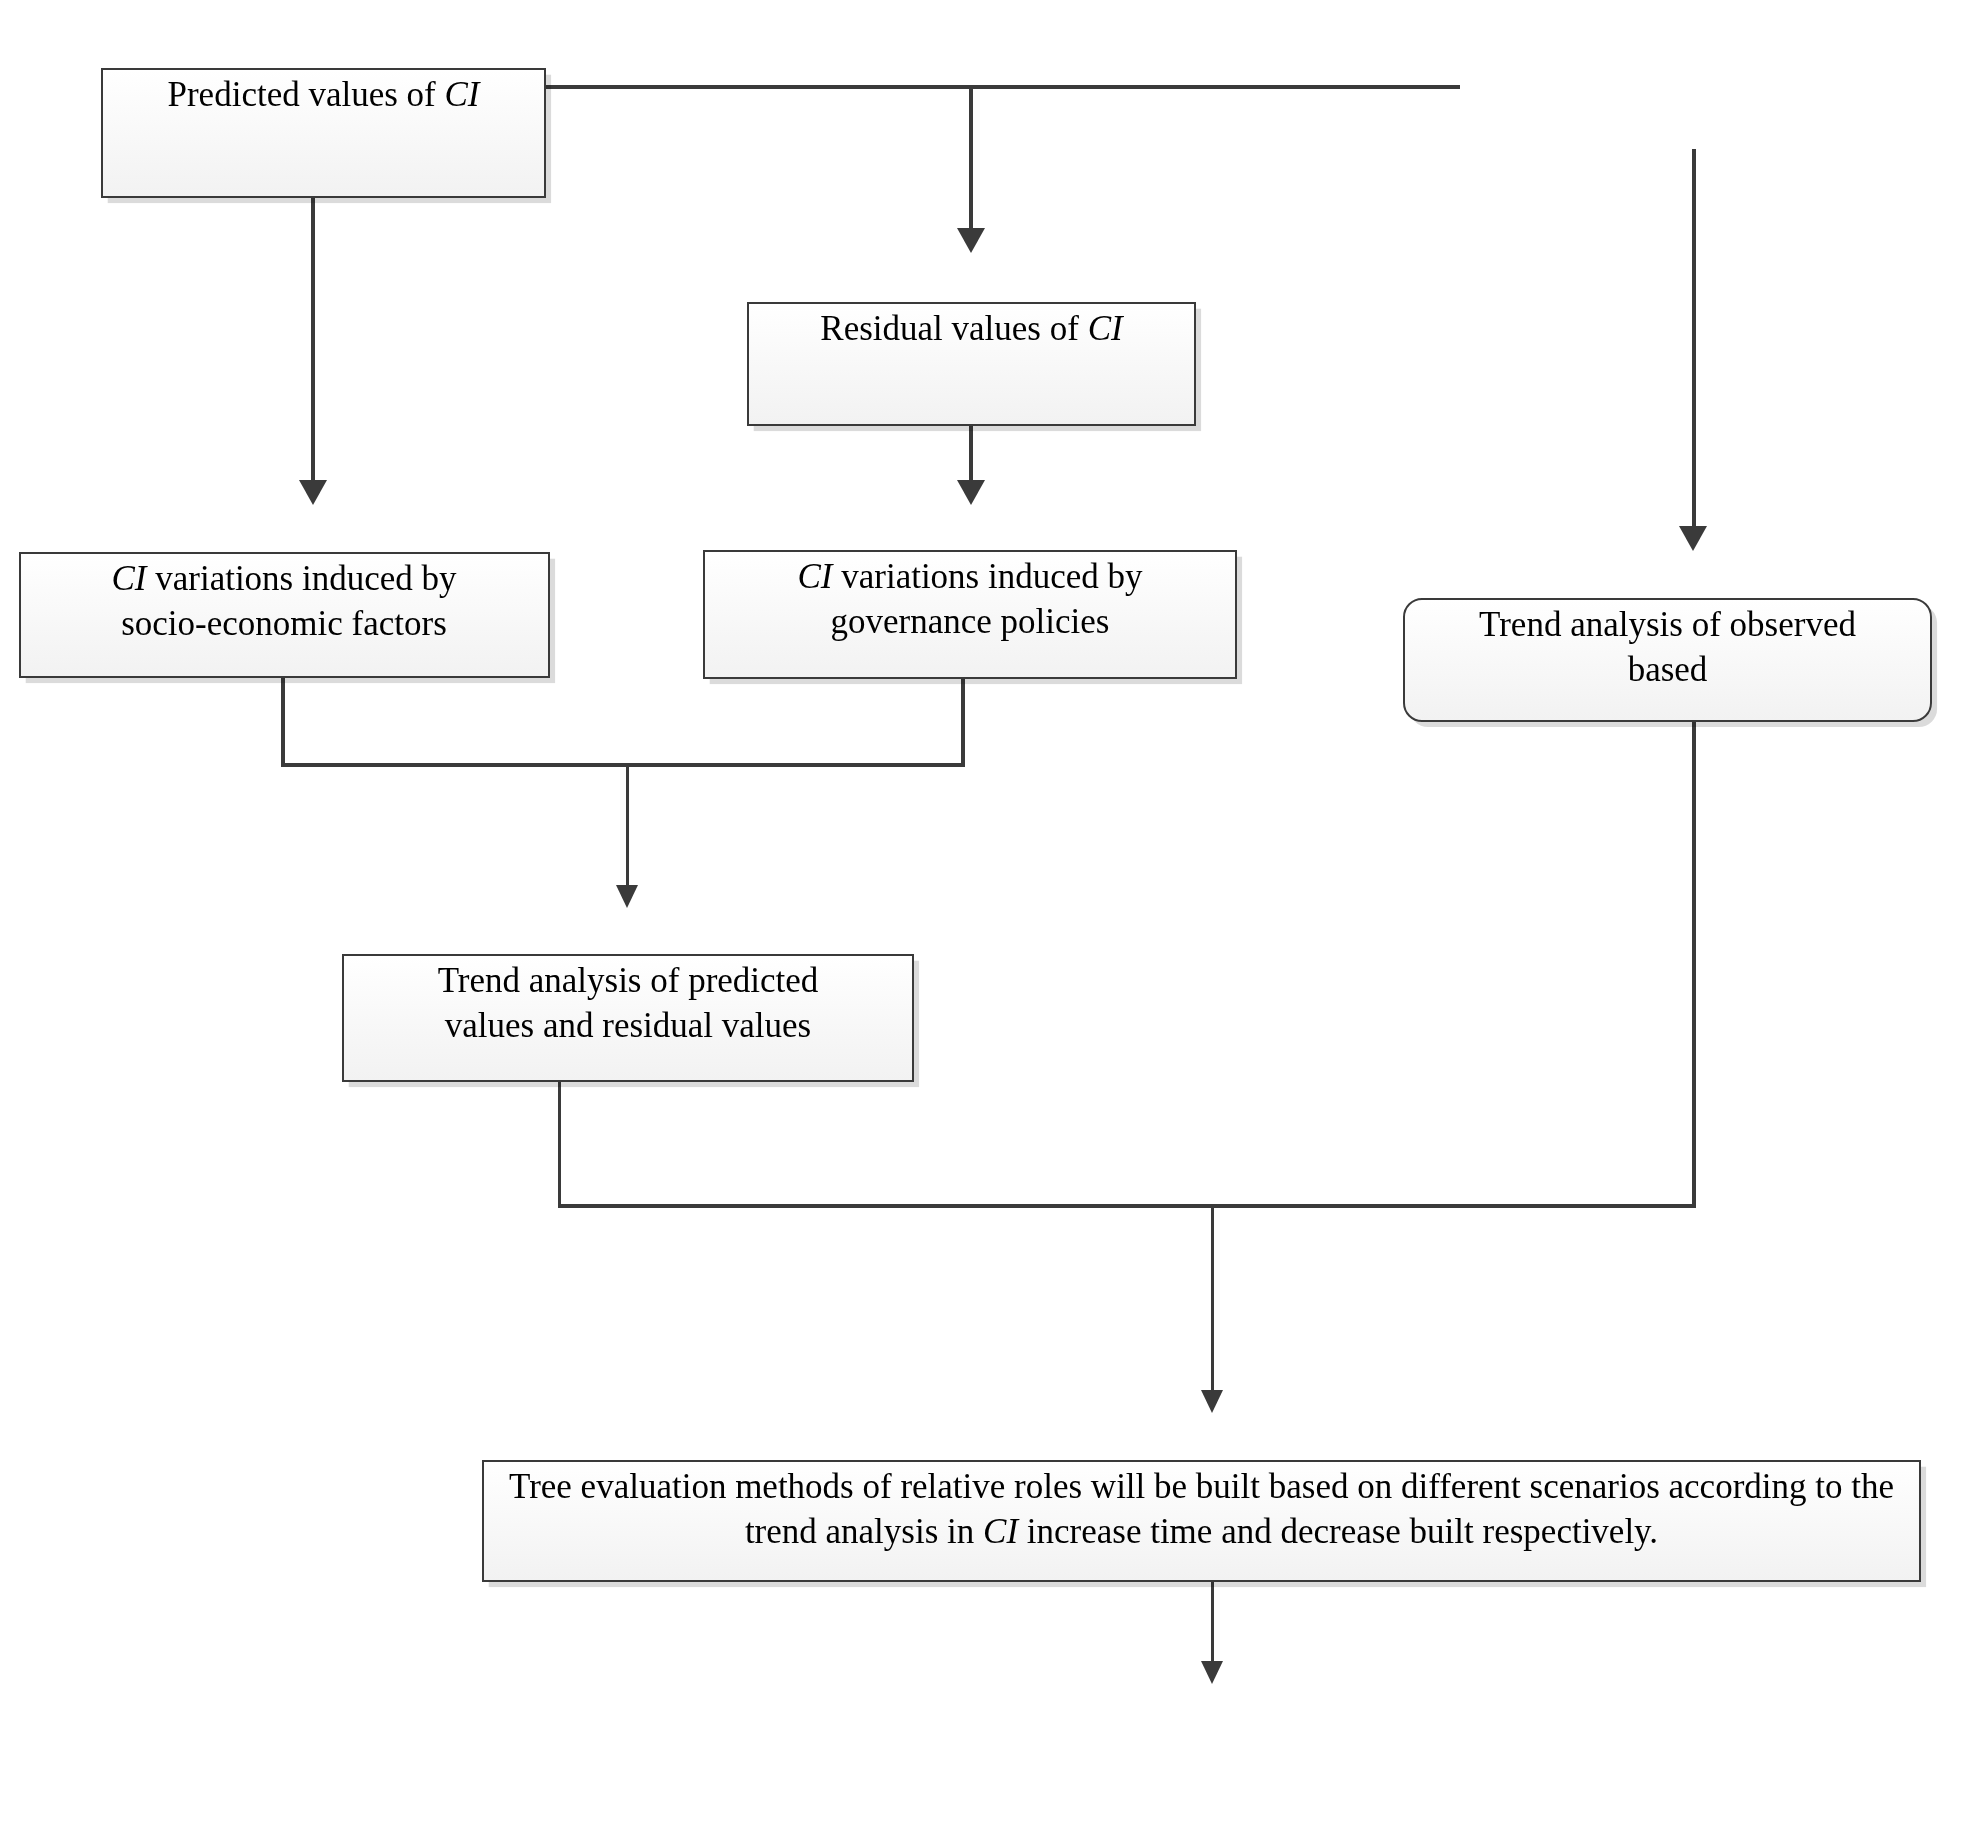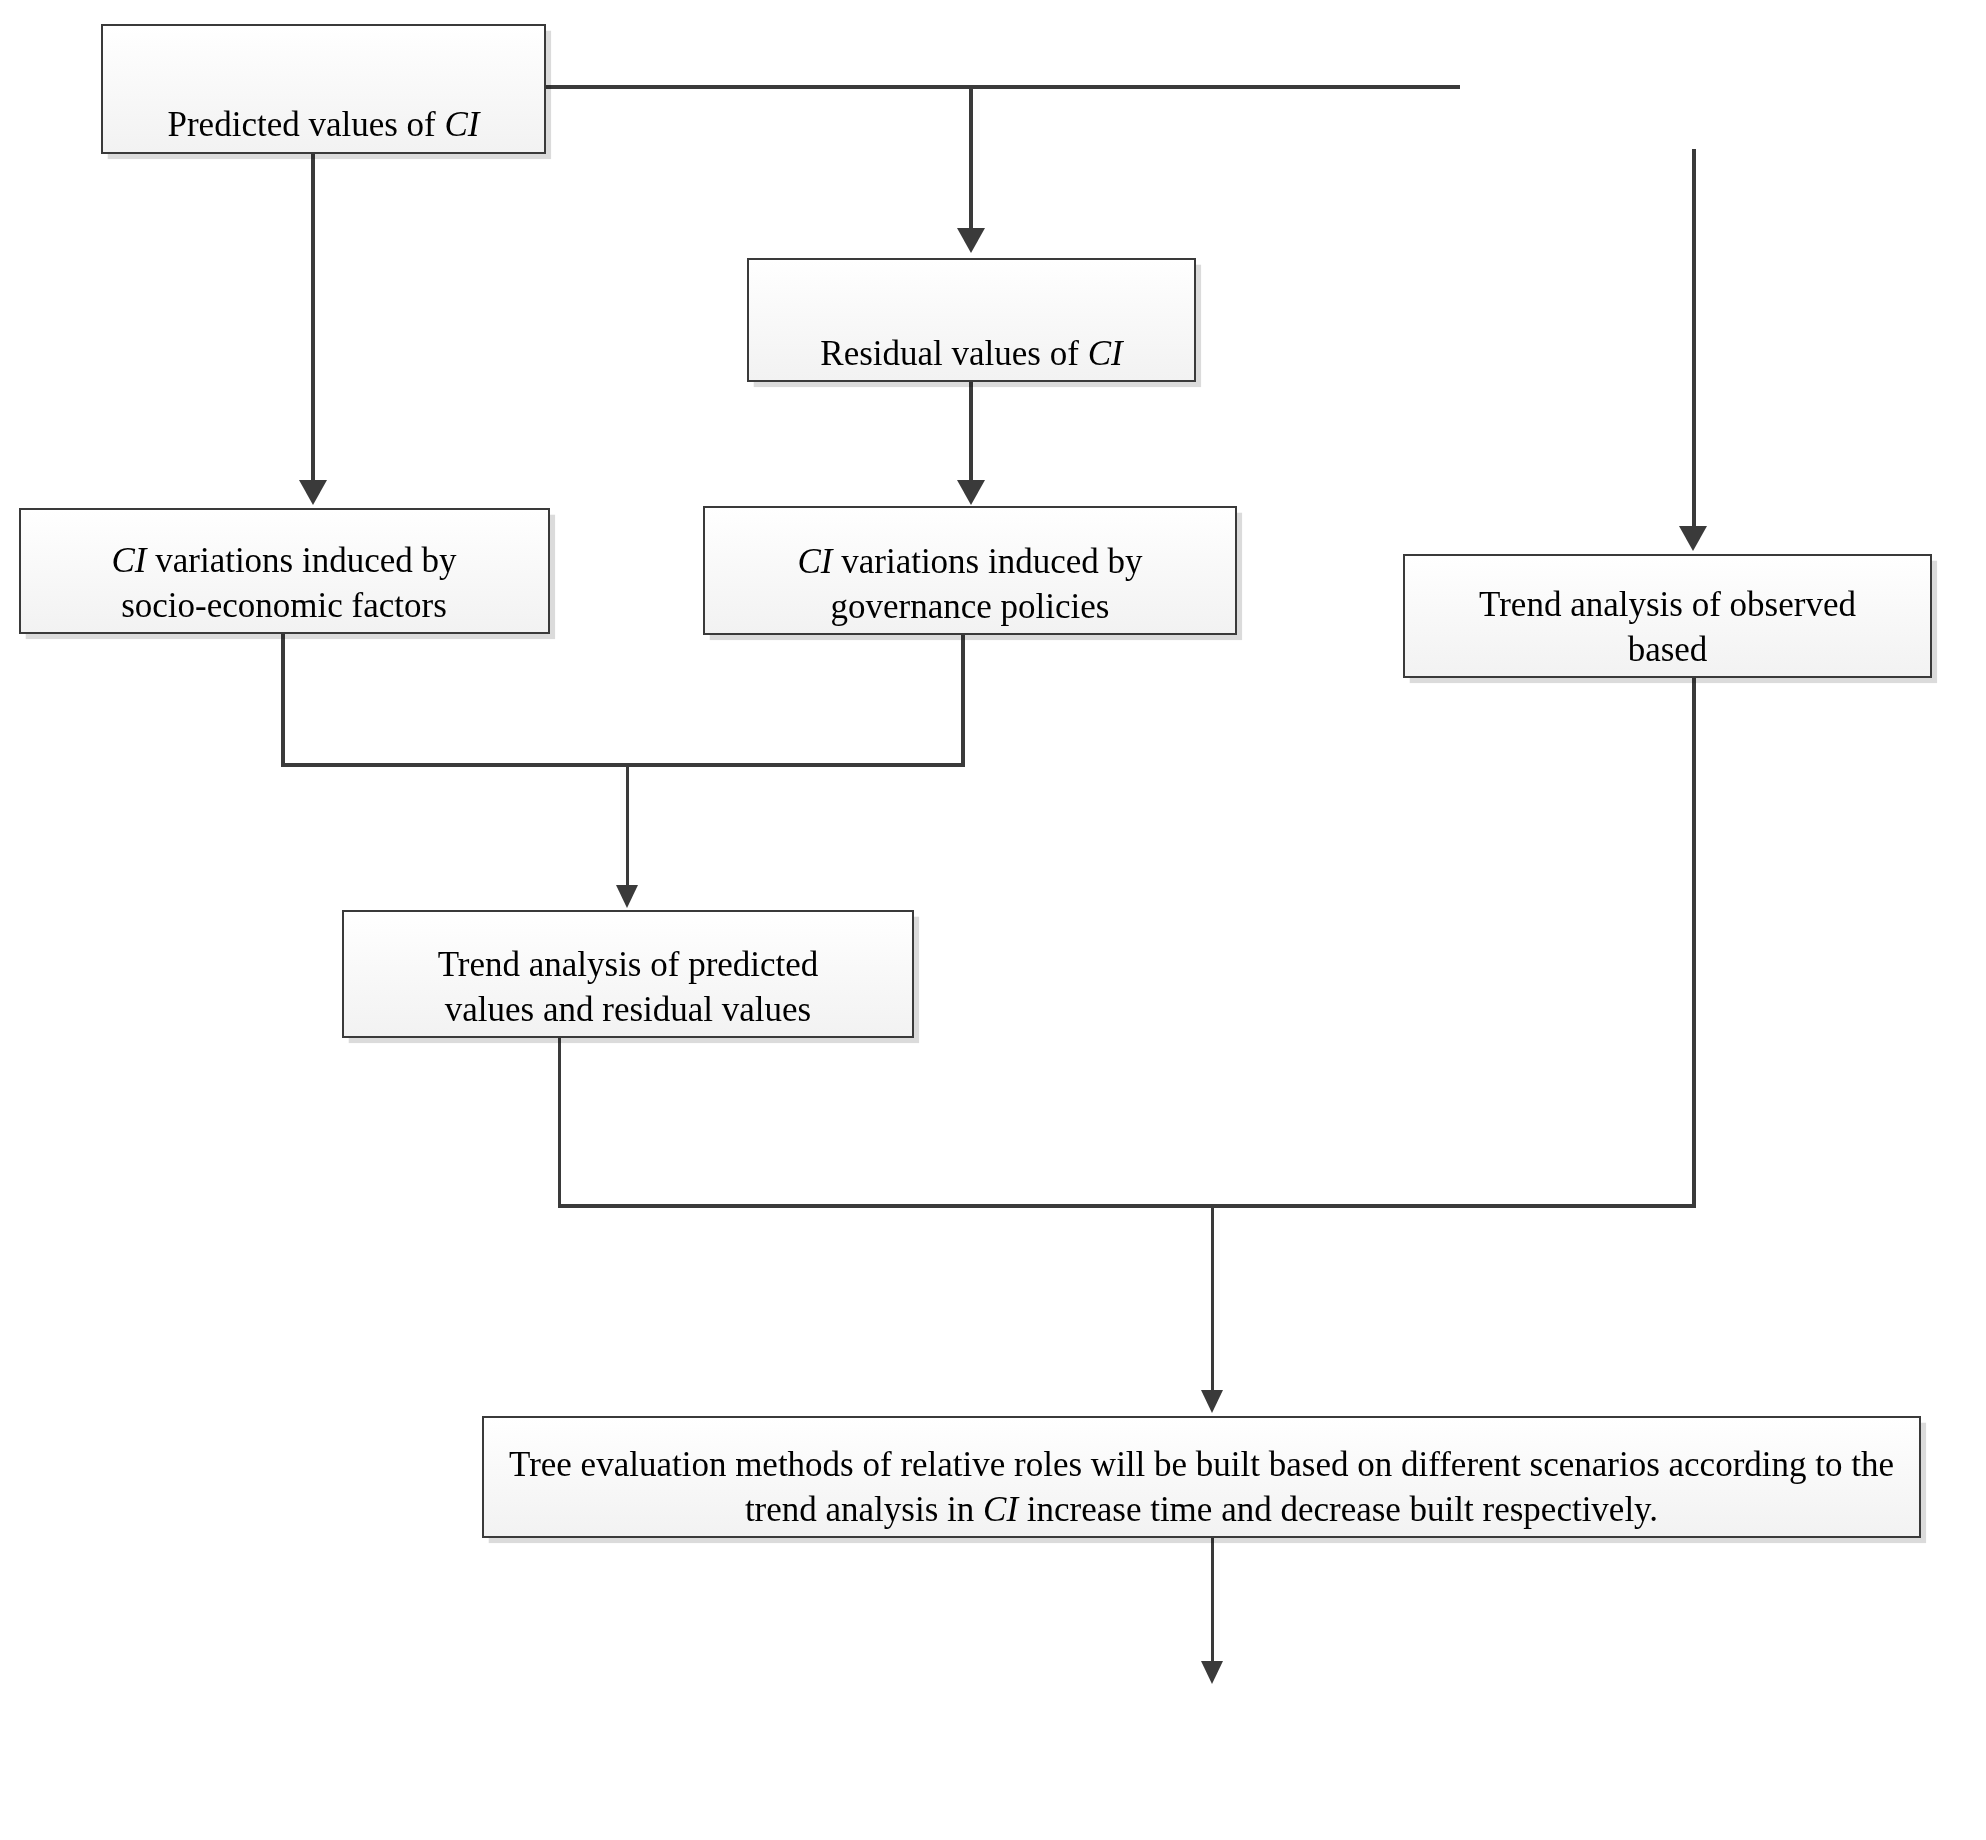--- a/index.html
+++ b/index.html
@@ -17,27 +17,28 @@
     overflow: hidden;
   }
   
   .node {
     position: absolute;
     box-sizing: border-box;
     border: 2.5px solid #3a3a3a;
     background: linear-gradient(to bottom, #ffffff 0%, #fbfbfb 30%, #f2f2f2 100%);
     box-shadow: 5.9px 5.9px 0 -0.8px rgba(0,0,0,0.14);
     display: flex;
-    align-items: flex-end;
+    align-items: flex-start;
     justify-content: center;
     text-align: center;
     color: #000000;
     line-height: 1.28;
     z-index: 5;
     padding: 3.4px 11.7px;
+    margin-top: 44px;
   }
   .node .txt {
     display: block;
     width: 100%;
   }
   .f41 { font-size: 35px; }
   .f42 { font-size: 35px; }
   i.ci { font-style: italic; }
 
   
@@ -108,21 +109,21 @@
   </div>
 
   <div class="node f41" style="left:18.5px; top:508px; width:531px; height:126px;">
     <span class="txt"><i class="ci">CI</i><span> variations induced by</span><br><span>socio-economic factors</span></span>
   </div>
 
   <div class="node f41" style="left:703px; top:506px; width:534px; height:129px;">
     <span class="txt"><i class="ci">CI</i><span> variations induced by</span><br><span>governance policies</span></span>
   </div>
 
-  <div class="node f41" style="left:1403px; top:554px; width:529px; height:124px;">
+  <div class="node f41" style="left:1403px; top:554px; width:529px; height:124px;border-radius:19px;">
     <span class="txt"><span>Trend analysis of observed</span><br><span>based</span></span>
   </div>
 
   <div class="node f41" style="left:342px; top:910px; width:572px; height:128px;">
     <span class="txt"><span>Trend analysis of predicted</span><br><span>values and residual values</span></span>
   </div>
 
   <div class="node f41" style="left:482px; top:1416px; width:1439px; height:122px; padding:3.4px 23.5px;">
     <span class="txt"><span>Tree evaluation methods of relative roles will be built based on different scenarios according to the trend analysis in </span><i class="ci">CI</i><span> increase time and decrease built respectively.</span></span>
   </div>

